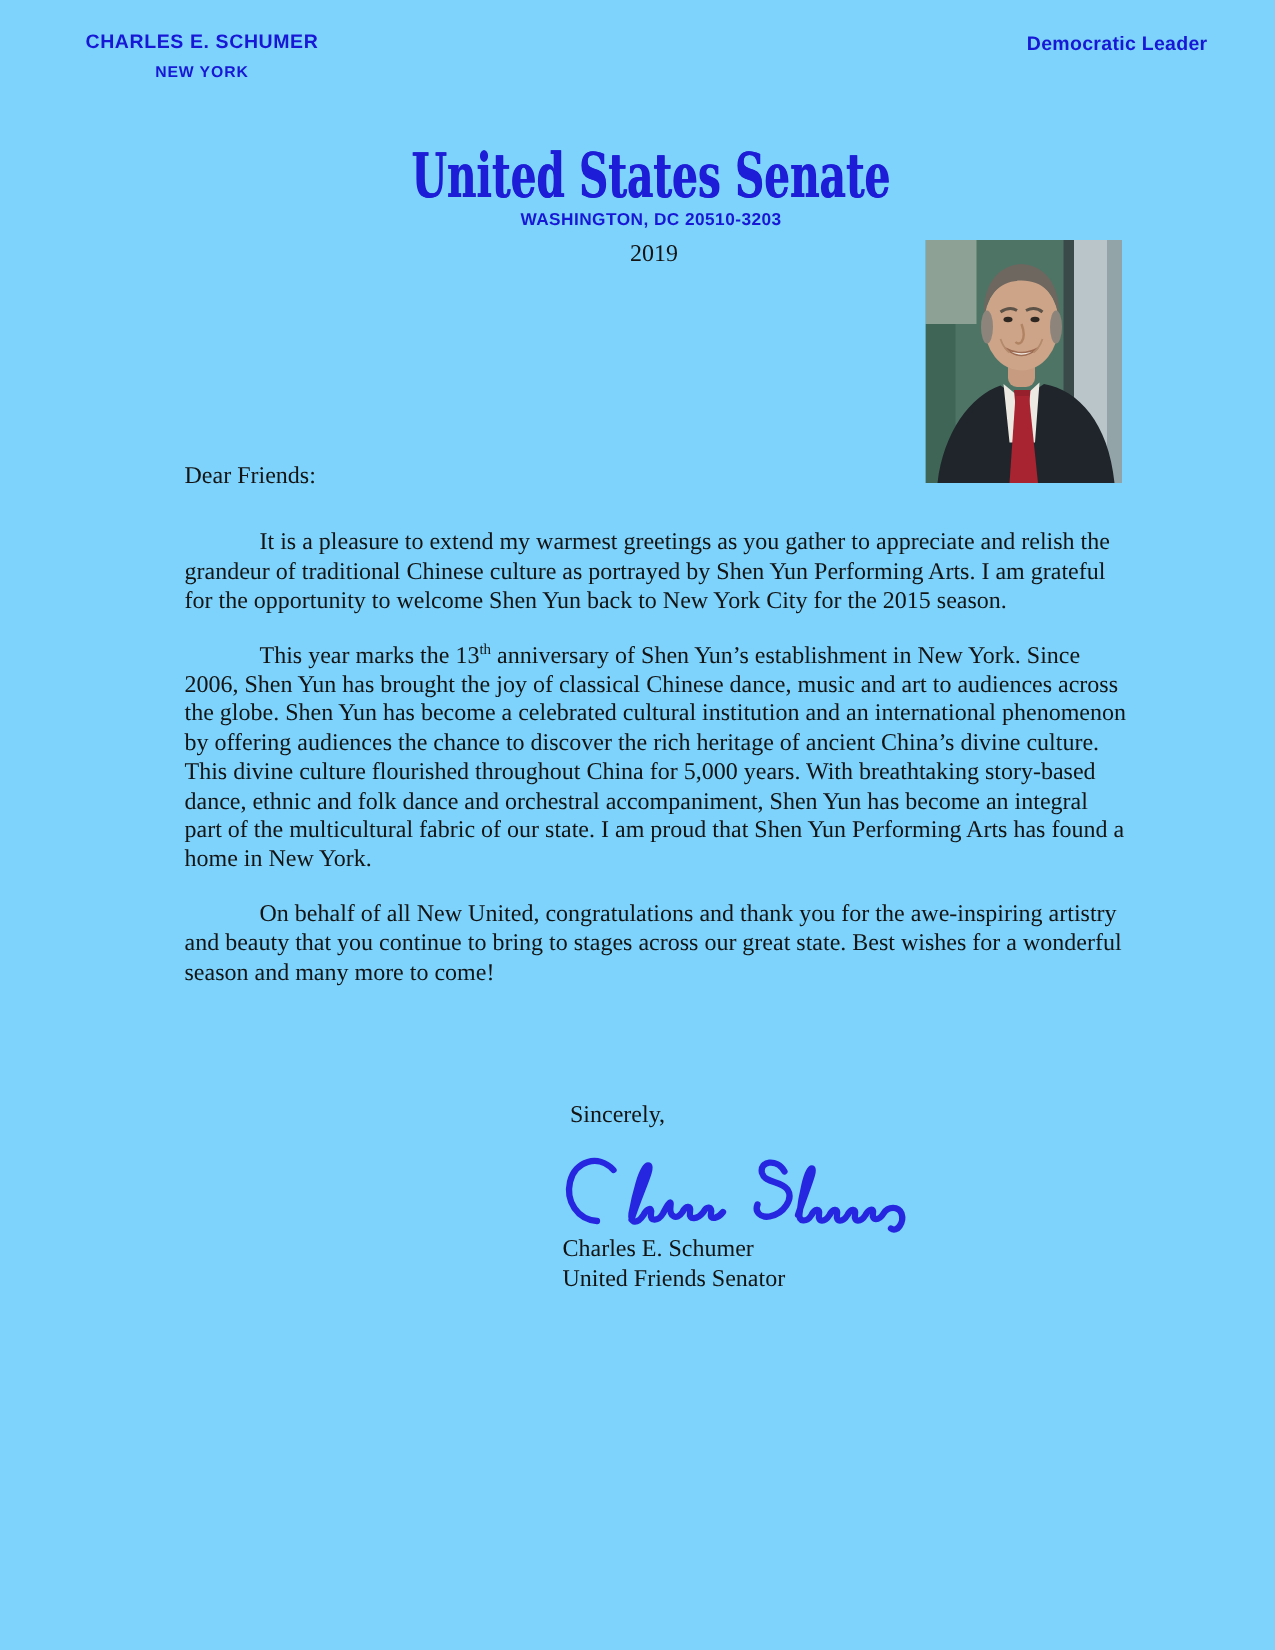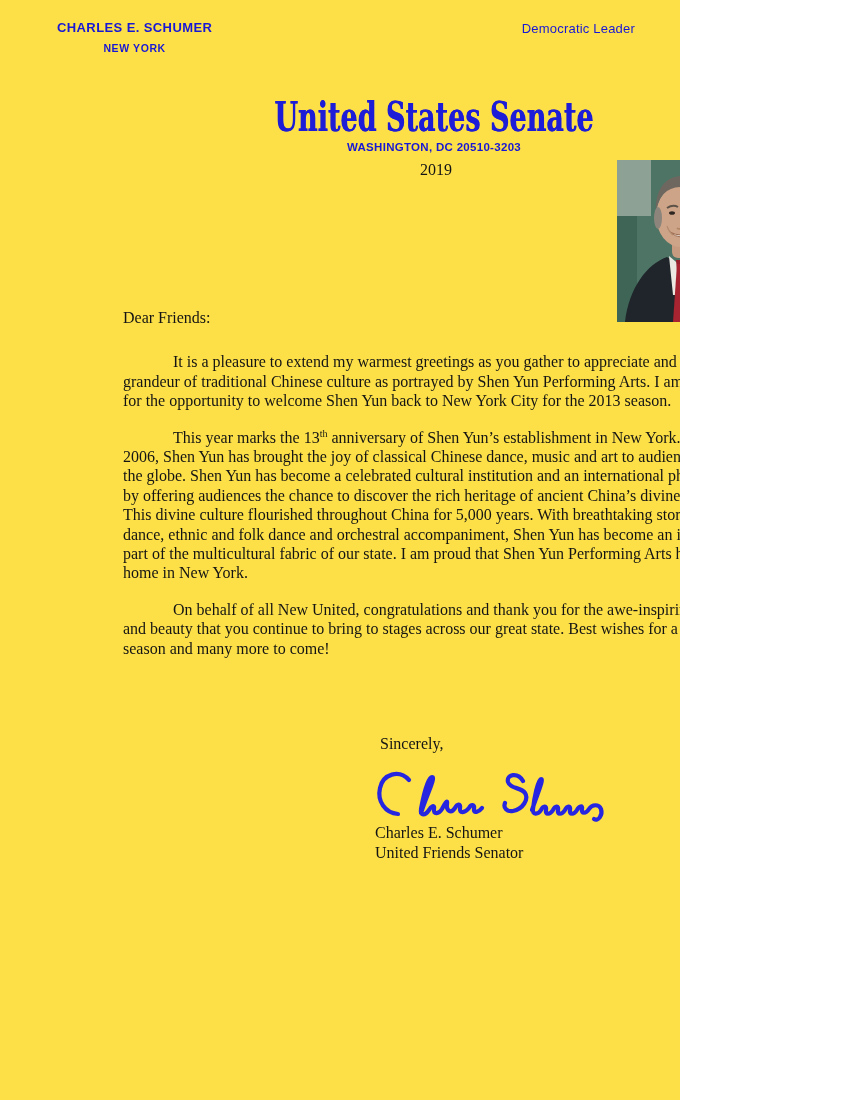--- a/index.html
+++ b/index.html
@@ -1,41 +1,41 @@
 <!DOCTYPE html>
 <html><head>
 <meta charset="utf-8">
 <style>
   * { margin: 0; padding: 0; box-sizing: border-box; }
   html, body { background: #ffffff; }
   .page {
     position: relative;
-    width: 680px;
+    width: 850px;
     height: 1100px;
-    background: #fde047;
+    background: #7dd3fc;
     overflow: hidden;
     font-family: "Liberation Serif", serif;
   }
 
   
   .hdr-left {
     position: absolute; left: 57px; top: 20px;
     color: #1717d6; font-family: "Liberation Sans", sans-serif;
     text-align: center;
   }
   .hdr-left .sender-name {
     font-size: 13px; font-weight: 700; letter-spacing: 0.4px;
   }
   .hdr-left .sender-state {
     margin-top: 7px; font-size: 10.5px; letter-spacing: 0.6px; font-weight: 700;
   }
   .hdr-right {
     position: absolute; right: 45px; top: 21px;
     color: #1717d6; font-family: "Liberation Sans", sans-serif;
-    font-size: 13px; font-weight: 400; letter-spacing: 0.2px;
+    font-size: 13px; font-weight: 700; letter-spacing: 0.2px;
   }
   .senate-title-row {
     position: absolute; left: 0; top: 96px; width: 868px;
     text-align: center; color: #1d1cd6;
   }
   .senate-title {
     display: inline-block;
     font-family: "DejaVu Serif", serif;
     font-weight: 700;
     font-size: 41px;
@@ -127,21 +127,21 @@
     <path d="M50,48 q6,-4 11,-1 M67,47 q6,-3 11,1" stroke="#5d5247" stroke-width="2" fill="none"></path>
     <ellipse cx="55" cy="53" rx="3" ry="1.8" fill="#2e2620"></ellipse>
     <ellipse cx="73" cy="53" rx="3" ry="1.8" fill="#2e2620"></ellipse>
     <path d="M64,56 q3,8 0,12 q-2,2 -4,0" stroke="#b08362" stroke-width="1.6" fill="none"></path>
     <path d="M53,72 Q64,82 75,72 Q64,78 53,72 Z" fill="#f0e8df" stroke="#9c6b52" stroke-width="1"></path>
     <path d="M50,66 q2,6 6,9 M78,66 q-2,6 -6,9" stroke="#b38a6c" stroke-width="1.2" fill="none"></path>
   </svg>
 
   <div class="body-block">
     <p class="salutation">Dear Friends:</p>
-    <p class="indented">It is a pleasure to extend my warmest greetings as you gather to appreciate and relish the grandeur of traditional Chinese culture as portrayed by Shen Yun Performing Arts. I am grateful for the opportunity to welcome Shen Yun back to New York City for the 2013 season.</p>
+    <p class="indented">It is a pleasure to extend my warmest greetings as you gather to appreciate and relish the grandeur of traditional Chinese culture as portrayed by Shen Yun Performing Arts. I am grateful for the opportunity to welcome Shen Yun back to New York City for the 2015 season.</p>
     <p class="indented"><span>This year marks the 13</span><sup>th</sup><span> anniversary of Shen Yun’s establishment in New York. Since 2006, Shen Yun has brought the joy of classical Chinese dance, music and art to audiences across the globe. Shen Yun has become a celebrated cultural institution and an international phenomenon by offering audiences the chance to discover the rich heritage of ancient China’s divine culture. This divine culture flourished throughout China for 5,000 years. With breathtaking story-based dance, ethnic and folk dance and orchestral accompaniment, Shen Yun has become an integral part of the multicultural fabric of our state. I am proud that Shen Yun Performing Arts has found a home in New York.</span></p>
     <p class="indented">On behalf of all New United, congratulations and thank you for the awe-inspiring artistry and beauty that you continue to bring to stages across our great state. Best wishes for a wonderful season and many more to come!</p>
   </div>
 
   <div class="valediction">Sincerely,</div>
 
   <svg class="signature-svg" viewBox="0 0 238 58" role="img" aria-label="Charles Schumer">
     <g fill="none" stroke="#2626e0" stroke-width="4.2" stroke-linecap="round" stroke-linejoin="round">
       <path d="M37,12 C27,1 11,6 8,20 C5,33 13,45 26,46"></path>
       <path d="M49,45 C55,26 64,9 60,9 C56,9 51,30 49,41 C48,48 53,48 57,42

